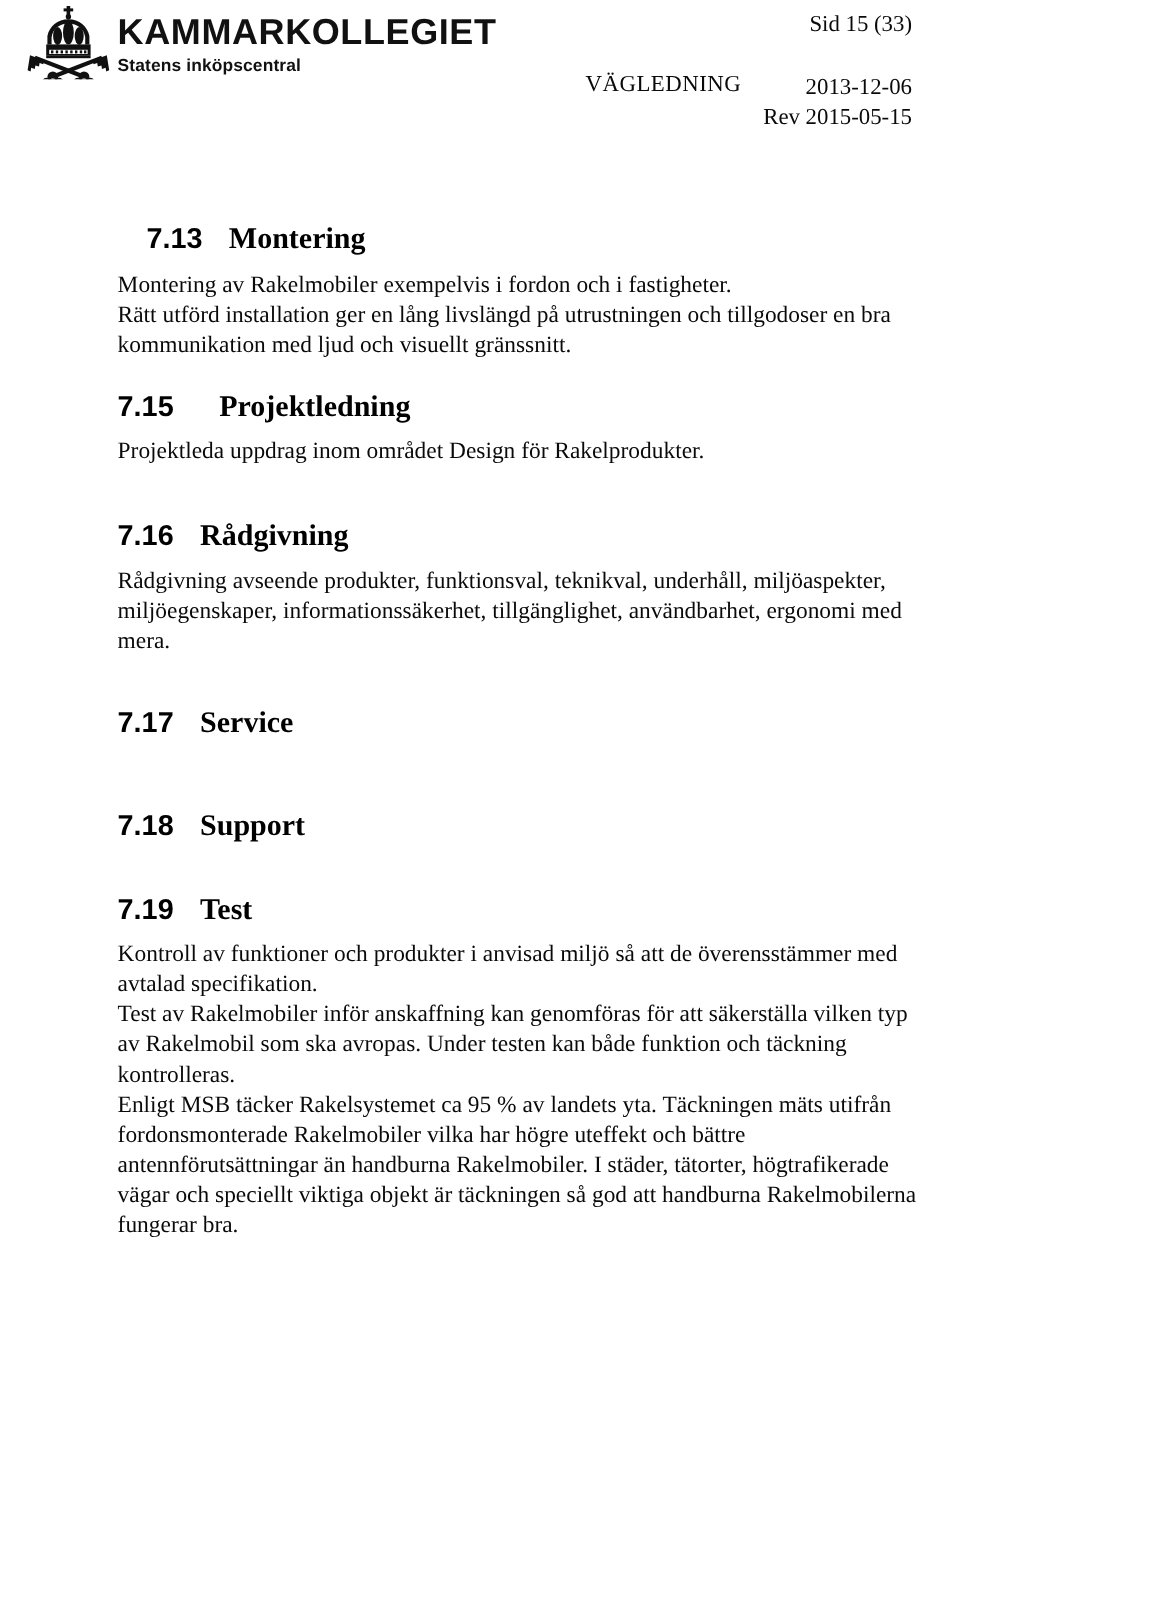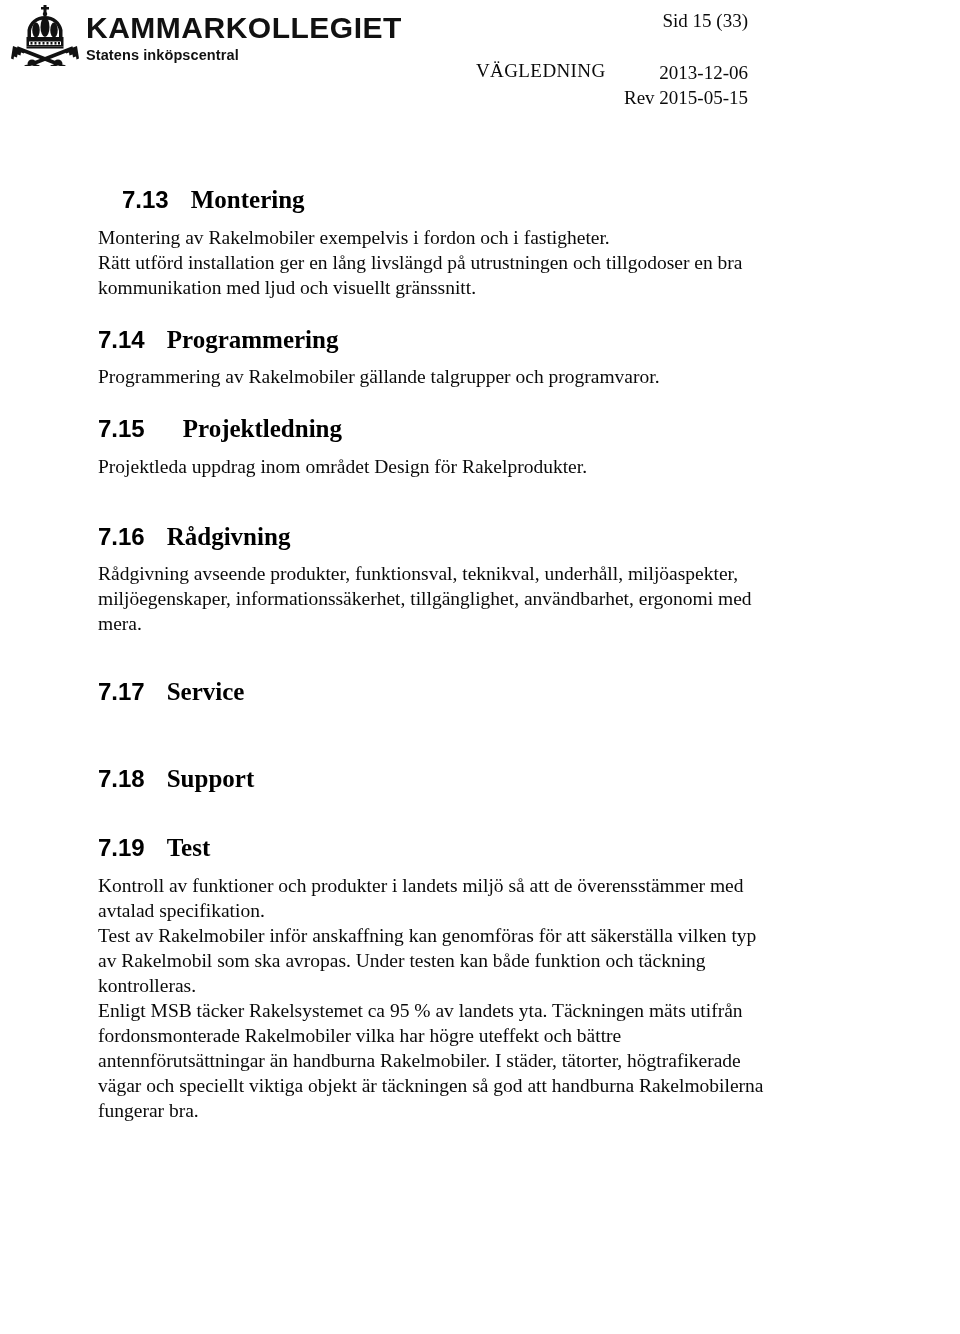--- a/index.html
+++ b/index.html
@@ -14,21 +14,21 @@
     position: relative;
     font-family: "Liberation Serif", "DejaVu Serif", serif;
     color: #0a0a0a;
     overflow: hidden;
   }
 
   
   .page-header {
     position: absolute;
     top: 0;
-    left: 4px;
+    left: 16px;
     width: 772px;
     height: 128px;
   }
   .logo-block {
     position: absolute;
     left: 6px;
     top: 4px;
     display: flex;
     align-items: flex-start;
   }
@@ -224,28 +224,20 @@
   <section>
     <div class="sec-head s713">
       <span class="sec-num">7.13</span>
       <span class="sec-title">Montering</span>
     </div>
     <div class="sp-head-para"></div>
     <p class="para">Montering av Rakelmobiler exempelvis i fordon och i fastigheter.</p>
     <p class="para para-gap">Rätt utförd installation ger en lång livslängd på utrustningen och tillgodoser en bra kommunikation med ljud och visuellt gränssnitt.</p>
   </section>
 
-  <section>
-    <div class="sec-head s714">
-      <span class="sec-num">7.14</span>
-      <span class="sec-title">Programmering</span>
-    </div>
-    <div class="sp-head-para"></div>
-    <p class="para">Programmering av Rakelmobiler gällande talgrupper och programvaror.</p>
-  </section>
 
   <section>
     <div class="sec-head s715">
       <span class="sec-num">7.15</span>
       <span class="sec-title">Projektledning</span>
     </div>
     <div class="sp-head-para"></div>
     <p class="para">Projektleda uppdrag inom området Design för Rakelprodukter.</p>
   </section>
 
@@ -273,18 +265,18 @@
     </div>
     <div class="sp-head-para"></div>
   </section>
 
   <section>
     <div class="sec-head s719">
       <span class="sec-num">7.19</span>
       <span class="sec-title">Test</span>
     </div>
     <div class="sp-head-para"></div>
-    <p class="para">Kontroll av funktioner och produkter i landets miljö så att de överensstämmer med avtalad specifikation.</p>
+    <p class="para">Kontroll av funktioner och produkter i anvisad miljö så att de överensstämmer med avtalad specifikation.</p>
     <p class="para para-tight">Test av Rakelmobiler inför anskaffning kan genomföras för att säkerställa vilken typ av Rakelmobil som ska avropas. Under testen kan både funktion och täckning kontrolleras.</p>
     <p class="para para-final">Enligt MSB täcker Rakelsystemet ca 95 % av landets yta. Täckningen mäts utifrån fordonsmonterade Rakelmobiler vilka har högre uteffekt och bättre antennförutsättningar än handburna Rakelmobiler. I städer, tätorter, högtrafikerade vägar och speciellt viktiga objekt är täckningen så god att handburna Rakelmobilerna fungerar bra.</p>
   </section>
 
 </main>
 
 </body></html>

